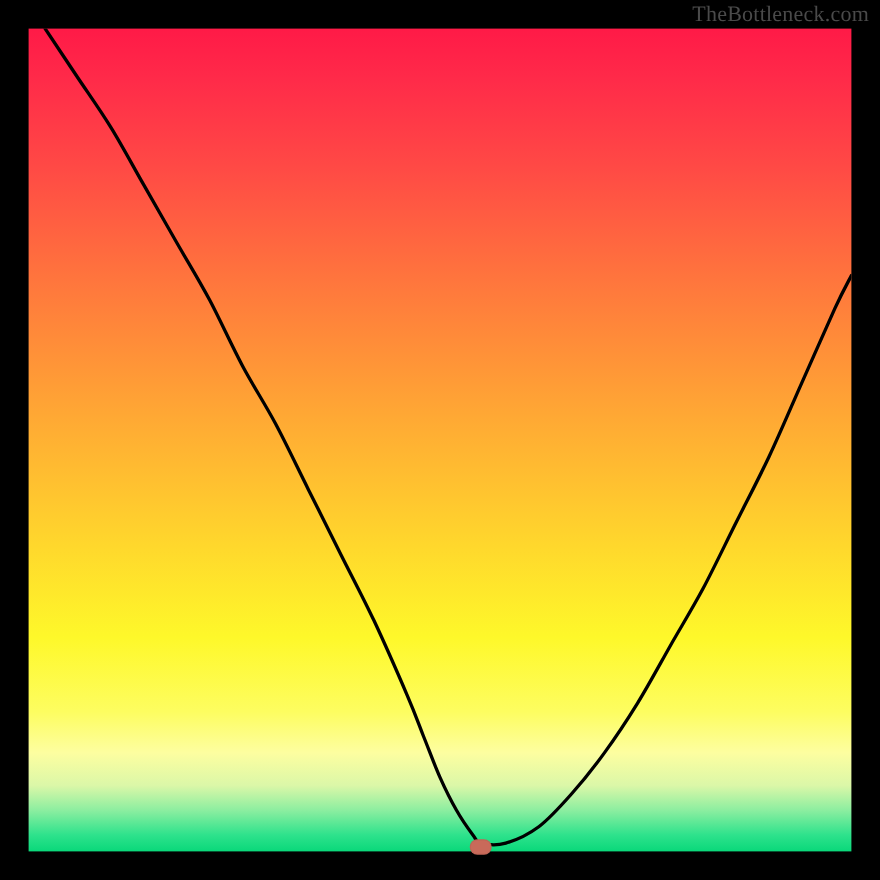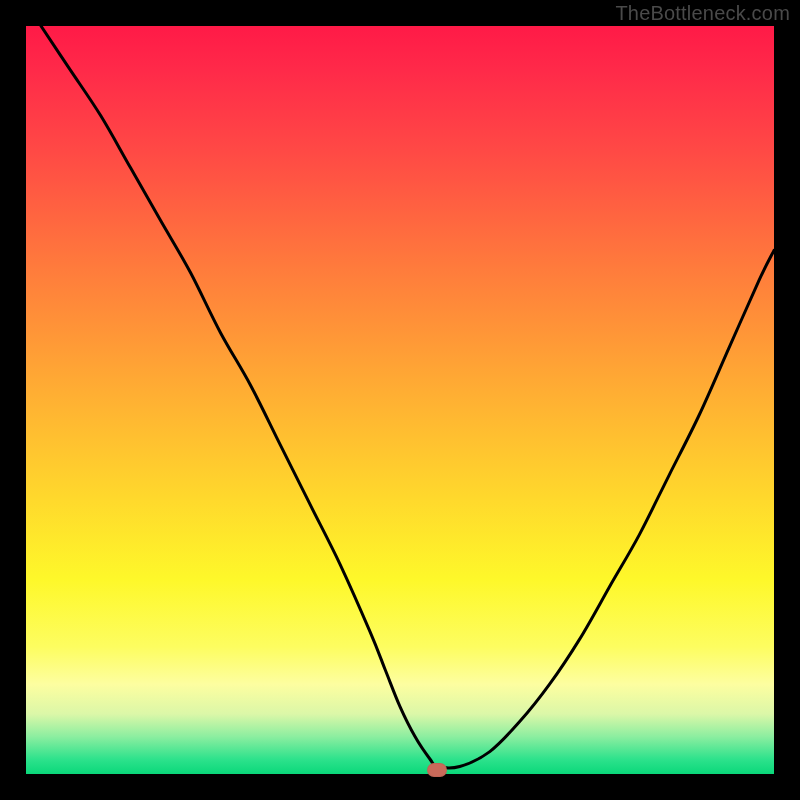--- a/index.html
+++ b/index.html
@@ -11,20 +11,21 @@
     overflow: hidden;
     font-family: Arial, Helvetica, sans-serif;
   }
   .frame {
     position: absolute;
     top: 0;
     left: 0;
     width: 800px;
     height: 800px;
     background: #000;
+    font-family: Liberation Serif, serif;
   }
   .plot-area {
     position: absolute;
     top: 26px;
     left: 26px;
     width: 748px;
     height: 748px;
     
     background: linear-gradient(
       to bottom,

